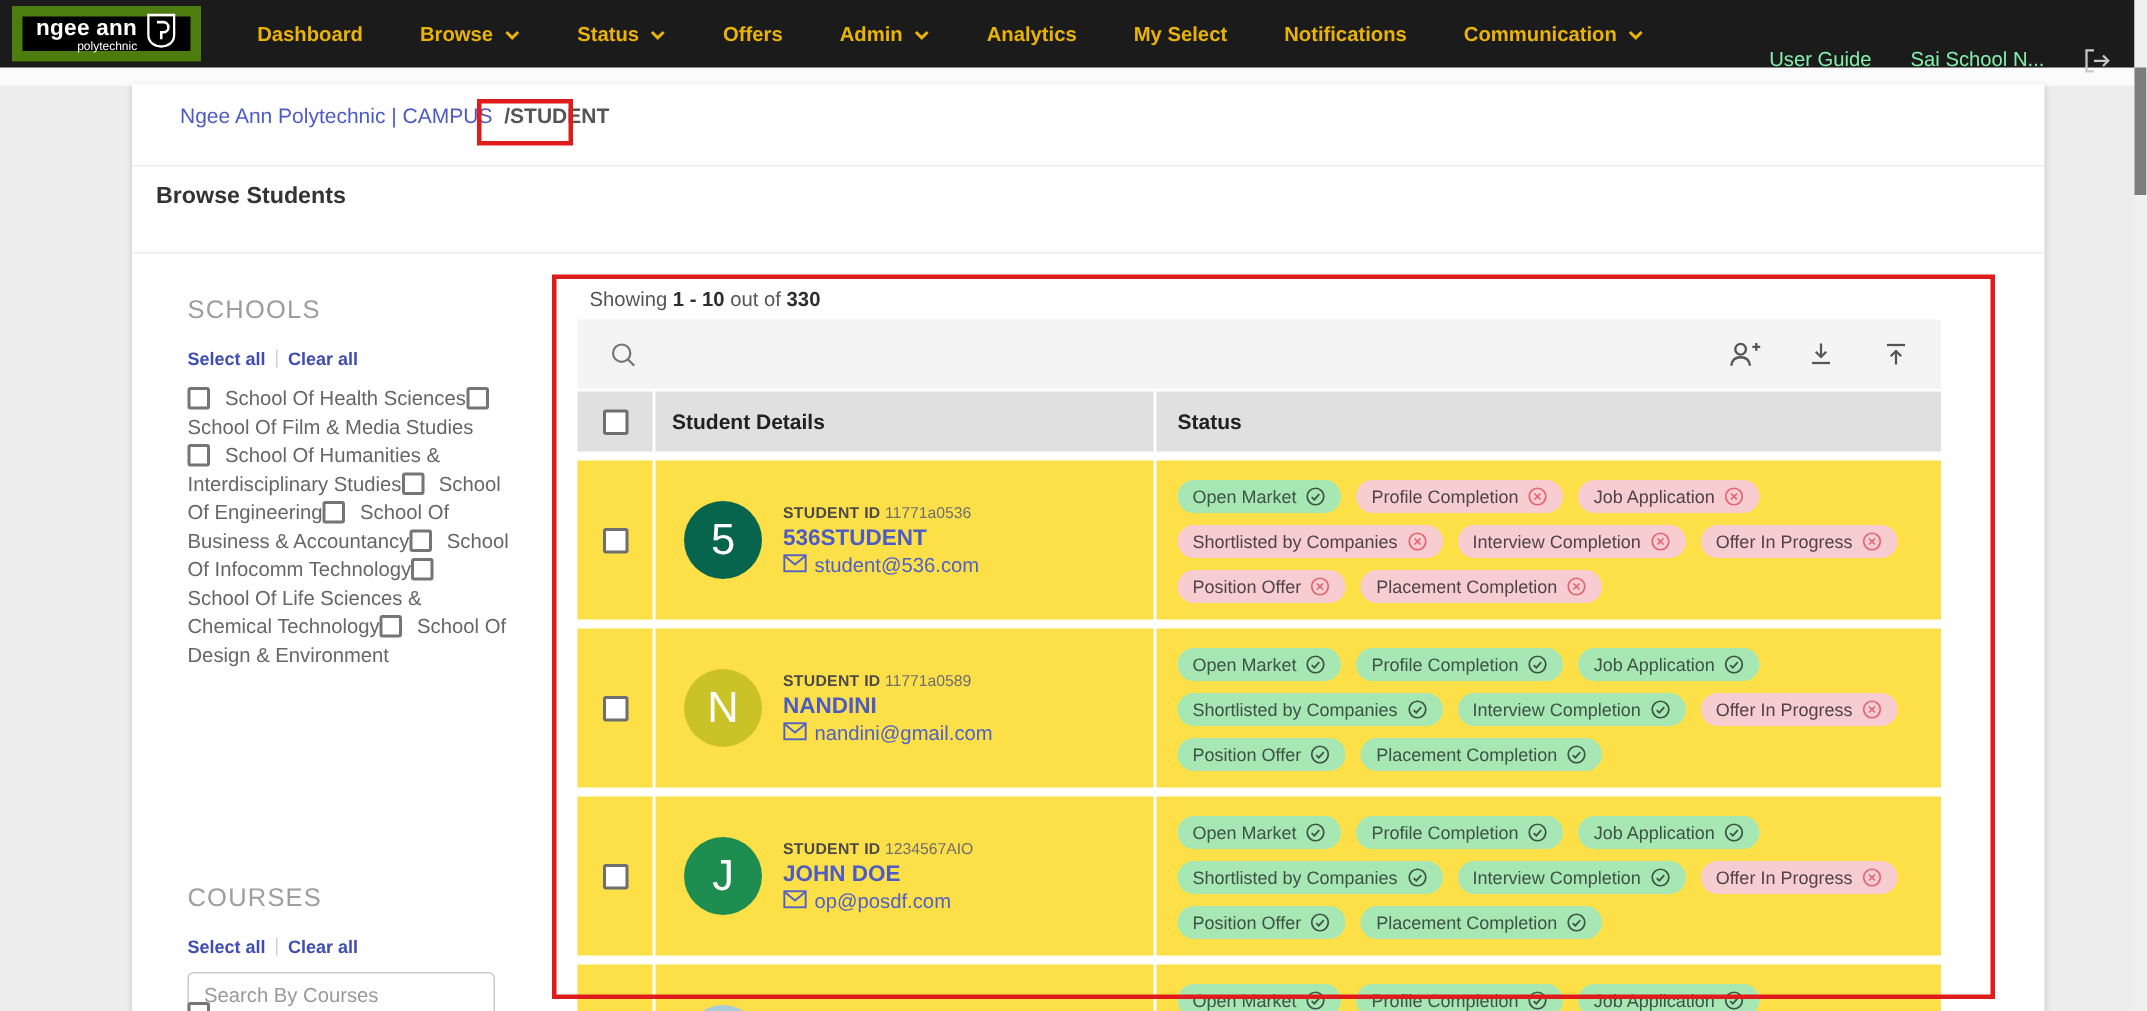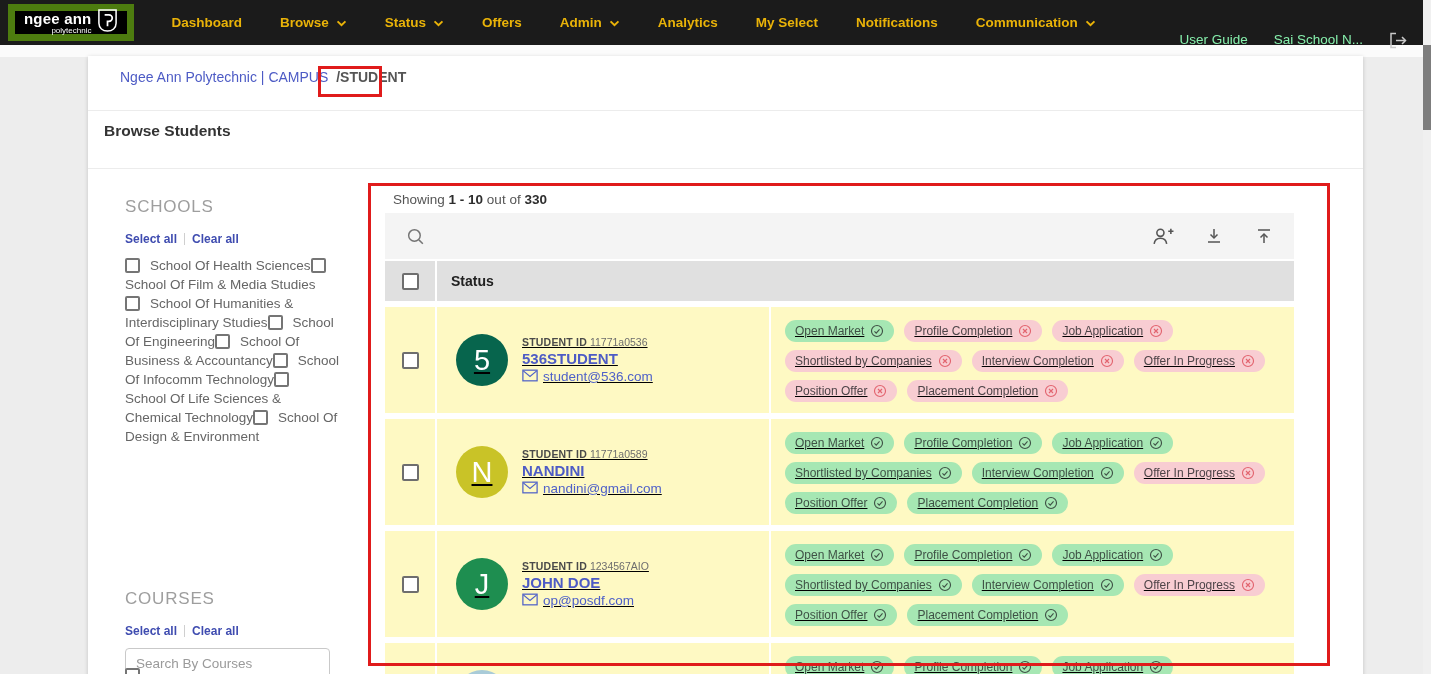--- a/index.html
+++ b/index.html
@@ -57,21 +57,21 @@
   .toolbar { margin-top:6px; height:46px; background:#f4f4f4; display:flex; align-items:center; padding:0 20px; }
   .toolbar-spacer { flex:1; }
   .tool-icon { display:flex; align-items:center; cursor:pointer; }
   .tool-icon + .tool-icon { margin-left:30px; }
   .thead { margin-top:2px; display:flex; height:40px; font-size:14px; font-weight:bold; color:#212121; }
   .th { background:#e0e0e0; display:flex; align-items:center; }
   .th-check { width:50px; justify-content:center; margin-right:2px; }
   .th-details { width:332px; padding-left:11px; margin-right:2px; }
   .th-status { flex:1; padding-left:14px; }
   .row { display:flex; height:106px; margin-top:6px; }
-  .cell { background:#fef9c3;text-decoration:underline; }
+  .cell { background:#fde047; }
   .cell-check { width:50px; display:flex; align-items:center; justify-content:center; margin-right:2px; }
   .cell-check input, .th-check input { width:17px; height:17px; margin:0; border-color:#6e6e6e; }
   .cell-details { width:332px; margin-right:2px; display:flex; align-items:center; padding-left:19px; gap:14px; }
   .avatar { width:52px; height:52px; border-radius:50%; display:flex; align-items:center; justify-content:center;
             color:#fff; font-size:29px; flex:0 0 52px; }
   .stu-id { font-size:10.5px; color:#6e6e6e; }
   .stu-id b { color:#4a4a4a; letter-spacing:.2px; }
   .stu-name { font-size:15px; font-weight:bold; color:#4d5bc5; margin-top:2px; cursor:pointer; }
   .stu-email { font-size:13.5px; color:#4f61c8; margin-top:2px; display:flex; align-items:center; gap:5px; cursor:pointer; }
   .cell-status { flex:1; padding:13px 14px 0 14px; display:flex; flex-wrap:wrap; gap:8px 10px;
@@ -228,20 +228,21 @@
             <path d="M10 17V8" stroke="#555" stroke-width="1.5"></path>
             <path d="M6.5 11.5 10 8l3.5 3.5" fill="none" stroke="#555" stroke-width="1.5"></path>
           </svg>
       </span>
     </div>
 
     <div class="thead">
       <div class="th th-check">
         <input type="checkbox" style="">
       </div>
+      <div class="th th-details">Student Details</div>
       <div class="th th-status">Status</div>
     </div>
 
     <div id="rows">
         <div class="row">
           <div class="cell cell-check">
             <input type="checkbox" style="">
           </div>
           <div class="cell cell-details">
             <div class="avatar" style="background: rgb(7, 101, 77);">5</div>

